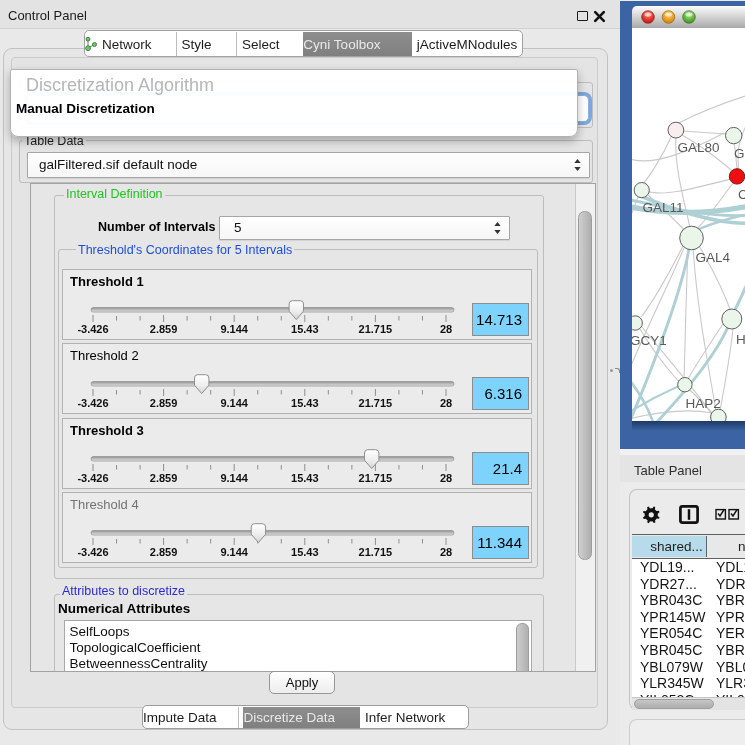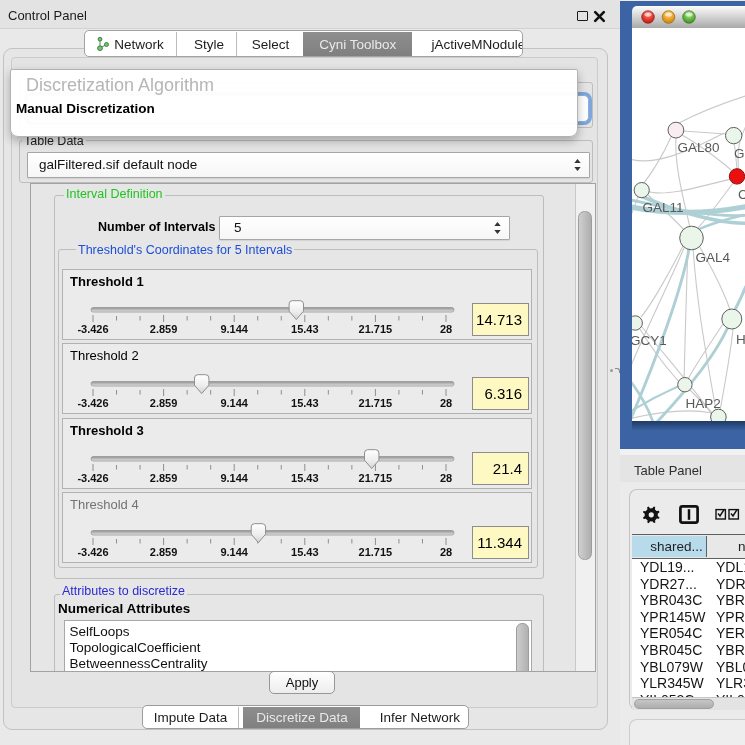--- a/index.html
+++ b/index.html
@@ -1,20 +1,20 @@
 <!DOCTYPE html>
 <html><head><meta charset="utf-8"><style>
 html,body{margin:0;padding:0}
 body{width:745px;height:745px;overflow:hidden;font-family:"Liberation Sans",sans-serif;background:#ededed;position:relative}
 .a{position:absolute}
 .etch{border:1px solid #bdbdbd;border-radius:3px}
 .combo{background:linear-gradient(#ffffff,#f6f6f6);border:1px solid #a6a6a6;border-radius:1px;box-shadow:0 1px 1px rgba(0,0,0,0.08)}
 .ar{position:absolute;right:7px;top:50%;margin-top:-6px;width:9px;height:12px}
-.seg{display:inline-block;height:100%;text-align:center;font-size:13.5px;color:#1c1c1c;box-sizing:border-box}
-.vbox{left:409px;top:33px;width:55px;height:31px;background:#fef9c3;border:1px solid #8d8d8d;font-size:15px;color:#000;}
+.seg{display:inline-block;height:100%;font-size:13.5px;color:#1c1c1c;box-sizing:border-box}
+.vbox{left:409px;top:33px;width:55px;height:31px;background:#7dd3fc;border:1px solid #8d8d8d;font-size:15px;color:#000;}
 .vbox span{position:absolute;right:6px;top:7px}
 .gtitle{font-size:12.5px;padding:0 2px;background:#e4e4e4}
 </style></head><body>
 
 <div class="a" style="left:0;top:0;width:620px;height:745px;background:#e9e9e9"></div>
 <div class="a" style="left:0;top:0;width:620px;height:28px;background:#e3e3e3;border-bottom:1px solid #d2d2d2"></div>
 <div class="a" style="left:8px;top:8px;font-size:13px;color:#1a1a1a">Control Panel</div>
 <div class="a" style="left:577px;top:11px;width:9px;height:8px;border:1.6px solid #1a1a1a;border-radius:1px"></div>
 <svg class="a" style="left:593px;top:10px" width="13" height="13" viewBox="0 0 13 13">
     <g stroke="#111" stroke-width="2.6" stroke-linecap="round">

